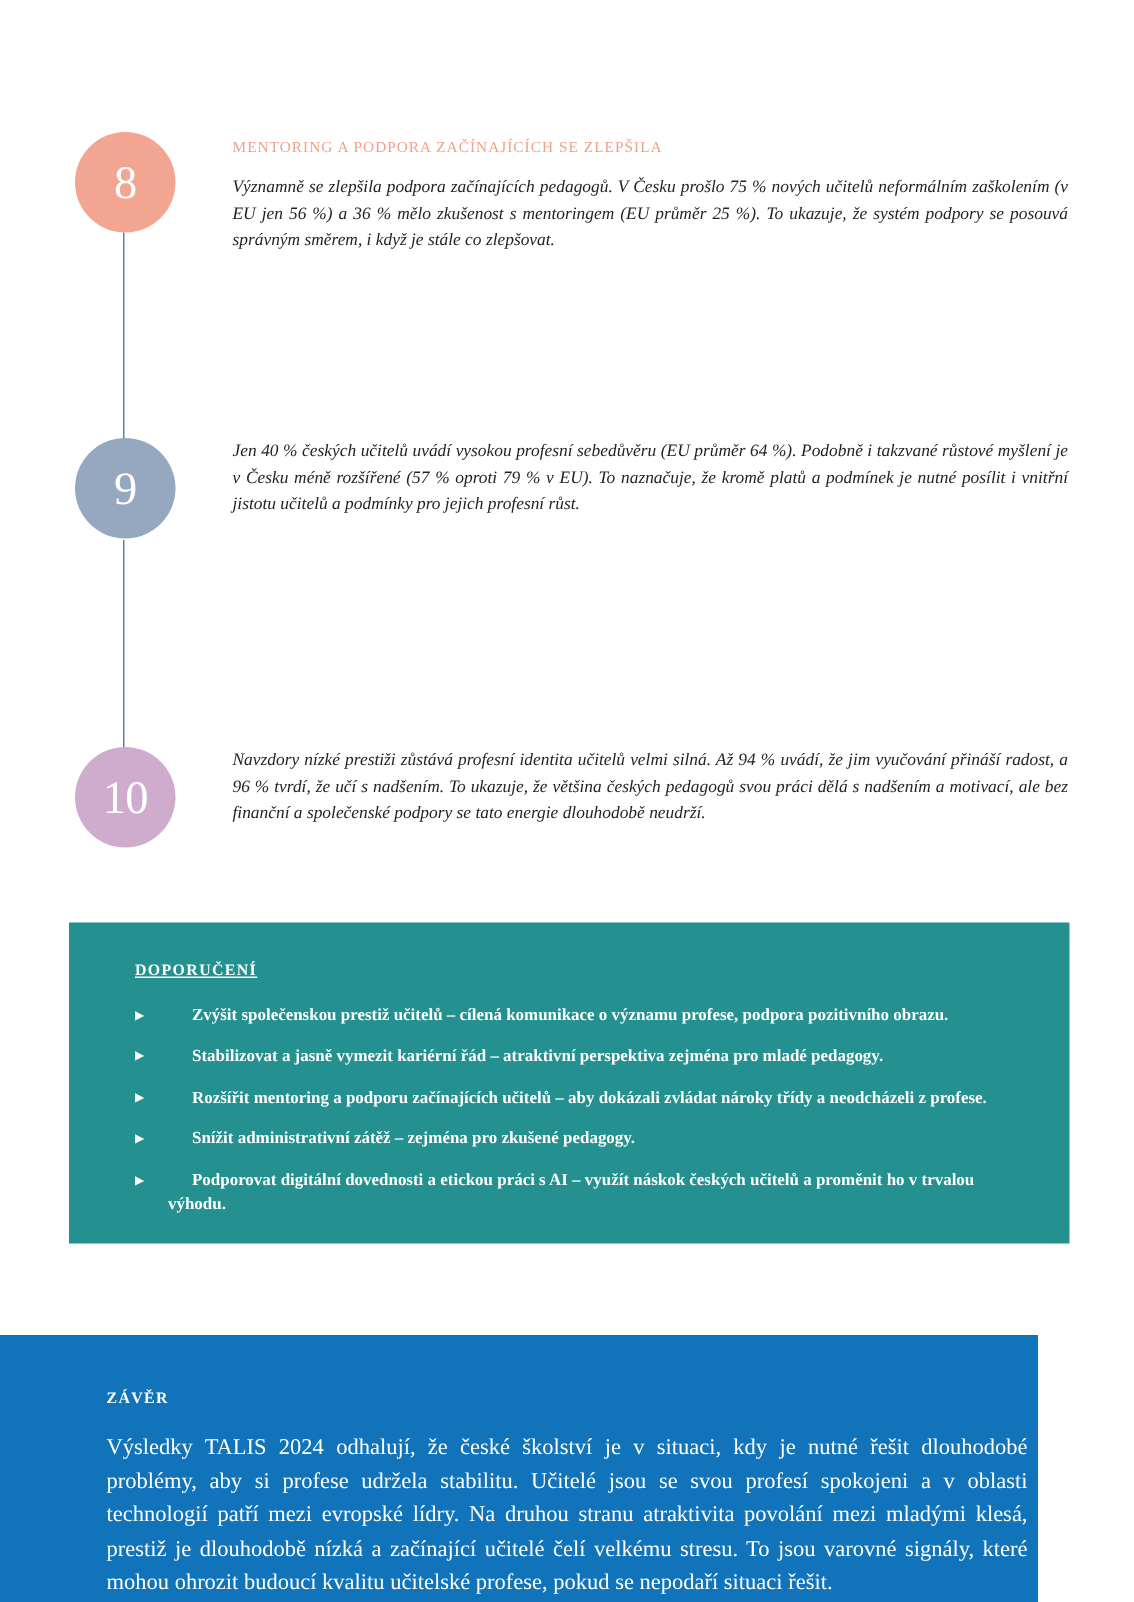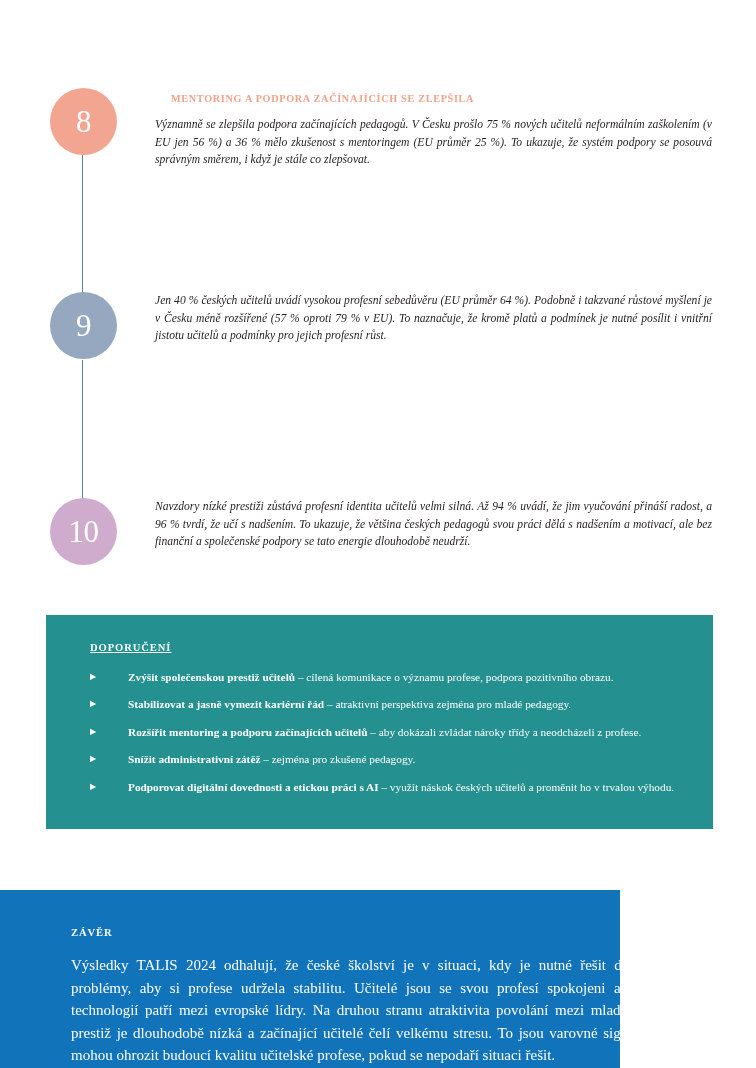--- a/index.html
+++ b/index.html
@@ -69,23 +69,23 @@
   .badge.mauve  { background: #cfaccd; }
 
   .item-body {
     position: absolute;
     left: 155px;
     width: 557px;
   }
 
   .item-heading {
     font-size: 10.2px;
-    font-weight: bold;
+    font-weight: normal;
     letter-spacing: 0.7px;
-    margin: 5px 0 12px 16px;
+    margin: 5px 0 12px 0;
     text-transform: uppercase;
     font-family: "Liberation Serif", "DejaVu Serif", serif;
   }
   .item-heading.peach { color: #f0a189; }
   .item-heading.steel { color: #7f9cba; }
   .item-heading.mauve { color: #cbaacb; }
 
   .item-text {
     font-size: 11.6px;
     line-height: 1.52;
@@ -130,28 +130,28 @@
   }
   .rec-marker {
     position: absolute;
     left: 22px;
     top: 0px;
     font-size: 8px;
     line-height: 16px;
     color: #ffffff;
   }
   .rec-lead { font-weight: bold; margin-left: 16px; }
-  .rec-rest { font-weight: normal; }
+  .rec-rest { font-weight: bold; }
 
   
   .conclusion {
     position: absolute;
     left: 0;
     top: 890px;
-    width: 620px;
+    width: 692px;
     height: 178px;
     background: #1174bb;
     box-sizing: border-box;
     padding: 37px 46px 0 71px;
   }
   .conclusion-title {
     color: #ffffff;
     font-size: 10.6px;
     font-weight: bold;
     letter-spacing: 0.9px;

